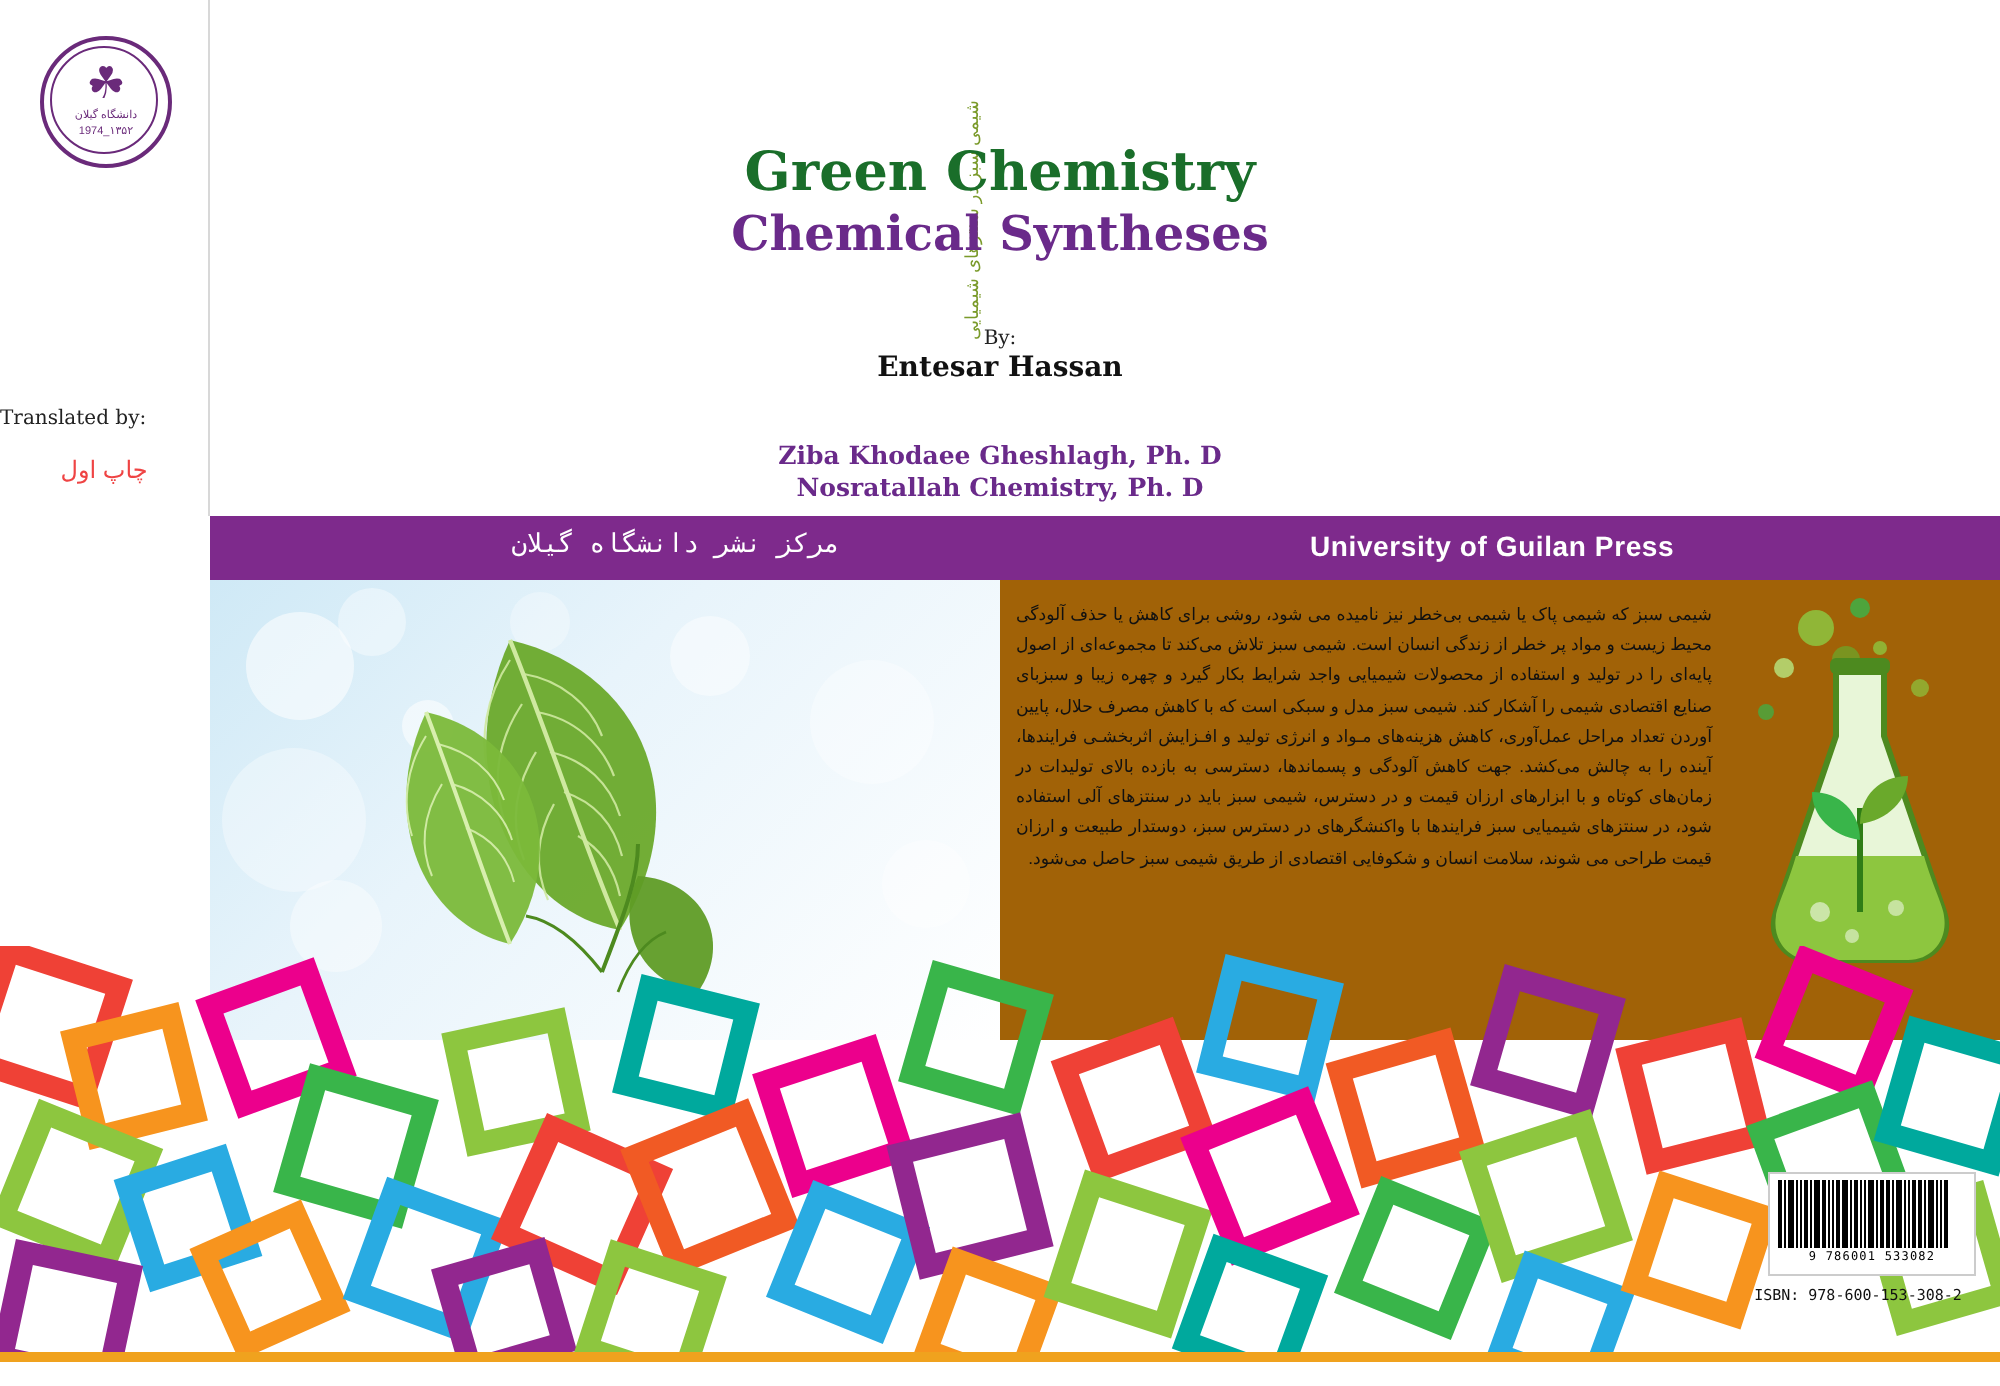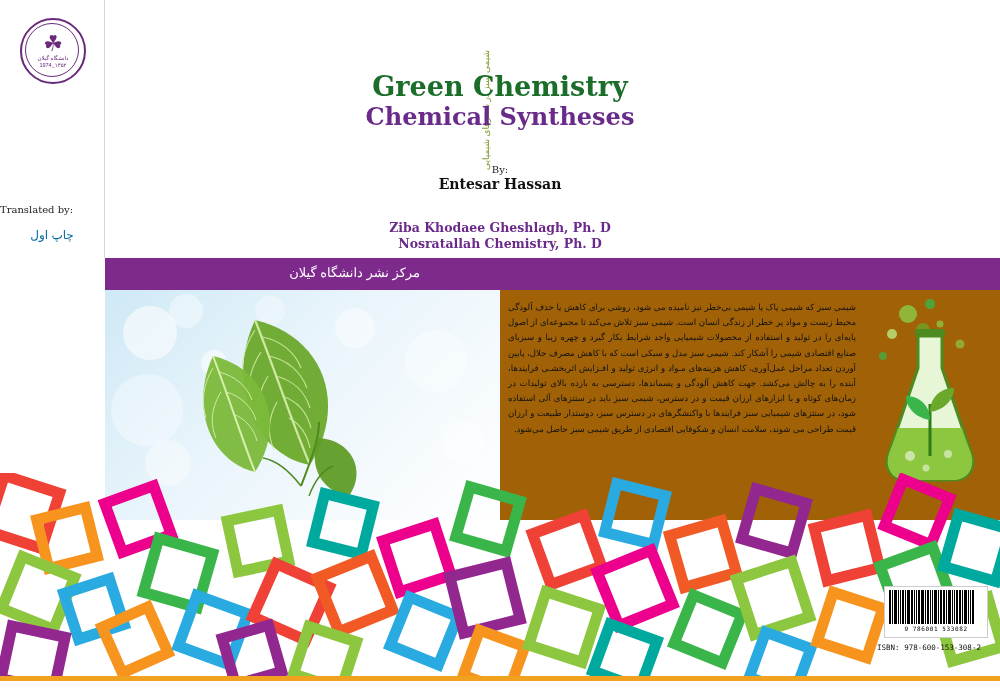--- a/index.html
+++ b/index.html
@@ -84,21 +84,21 @@
     direction: rtl;
     letter-spacing: 0.2px;
     margin-top: 1px;
   }
   #edition-label {
     position: absolute;
     left: 0; top: 228px;
     width: 104px;
     text-align: center;
     font-size: 12px;
-    color: #0369a1;
+    color: #ef4444;
     direction: rtl;
   }
 
   
   #spine {
     position: absolute;
     left: 466px; top: 0;
     width: 34px;
     height: 258px;
     background: #ffffff;
@@ -199,20 +199,21 @@
     height: 32px;
     background: #7e2a8c;
   }
   #band-fa {
     position: absolute;
     right: 580px;
     top: 7px;
     color: #ffffff;
     font-size: 13px;
     direction: rtl;
+    font-family: Liberation Mono, monospace;
   }
   #band-en {
     position: absolute;
     left: 550px;
     top: 7px;
     color: #ffffff;
     font-size: 14px;
     font-weight: bold;
     letter-spacing: 0.3px;
   }
@@ -471,20 +472,21 @@
   </div>
 
   <div id="en-by">By:</div>
   <div id="en-author">Entesar Hassan</div>
   <div id="en-translated-label">Translated by:</div>
   <div class="en-translator" style="top:220px;">Ziba Khodaee Gheshlagh, Ph. D</div>
   <div class="en-translator" style="top:236px;">Nosratallah Chemistry, Ph. D</div>
 
   <div id="publisher-band">
     <div id="band-fa">مرکز نشر دانشگاه گیلان</div>
+    <div id="band-en">University of Guilan Press</div>
   </div>
 
   <div id="art-panel">
     <div class="bokeh" style="left:18px; top:16px;  width:54px;height:54px;"></div>
     <div class="bokeh" style="left:64px; top:4px;   width:34px;height:34px;background:rgba(255,255,255,0.4);"></div>
     <div class="bokeh" style="left:6px;  top:84px;  width:72px;height:72px;background:rgba(255,255,255,0.35);"></div>
     <div class="bokeh" style="left:96px; top:60px;  width:26px;height:26px;"></div>
     <div class="bokeh" style="left:40px; top:150px; width:46px;height:46px;background:rgba(255,255,255,0.4);"></div>
     <div class="bokeh" style="left:230px;top:18px;  width:40px;height:40px;background:rgba(255,255,255,0.45);"></div>
     <div class="bokeh" style="left:300px;top:40px;  width:62px;height:62px;background:rgba(255,255,255,0.35);"></div>

